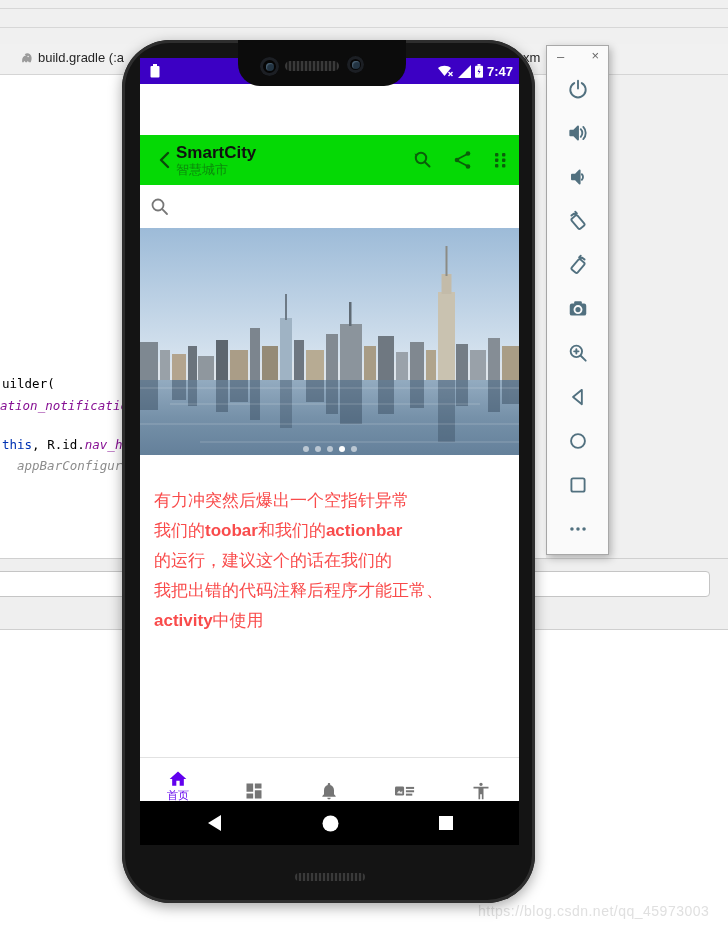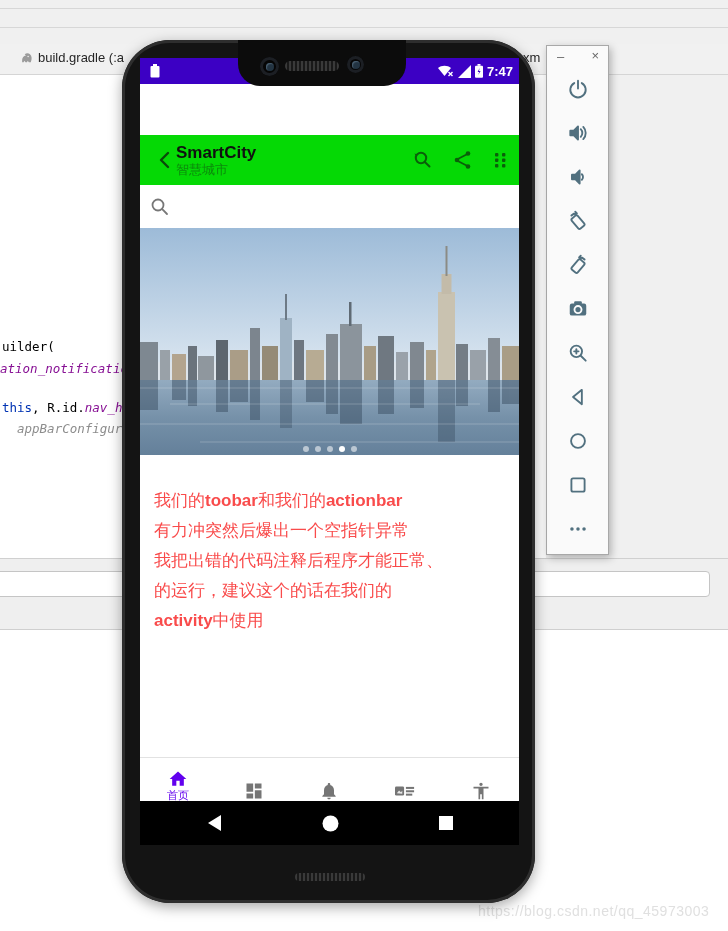--- a/index.html
+++ b/index.html
@@ -9,21 +9,21 @@
   
   .hline { position:absolute; left:0; width:728px; height:1px; background:#d7d7d7; }
   .tabstrip { position:absolute; left:0; top:44px; width:728px; height:31px; background:#f1f1f1; border-bottom:1px solid #d5d5d5; }
   .tab { position:absolute; top:6px; display:flex; align-items:center; gap:5px; font-size:13px; color:#262626; }
   .tab-left { left:18px; }
   .tab-right { left:523px; }
   .editor-white { position:absolute; left:0; top:75px; width:546px; height:483px; background:#ffffff; }
   .tool-band { position:absolute; left:0; top:558px; width:728px; height:72px; background:#efefef; border-top:1px solid #d0d0d0; border-bottom:1px solid #cfcfcf; }
   .find-input { position:absolute; left:-16px; top:12px; width:726px; height:26px; background:#fff; border:1px solid #c5c5c5; border-radius:4px; }
   .bottom-white { position:absolute; left:0; top:630px; width:728px; height:301px; background:#ffffff; }
-  .code { position:absolute; font-family:"DejaVu Sans Mono","Liberation Mono",monospace; font-size:12.5px; color:#000; white-space:pre; }
+  .code { position:absolute; font-family:"DejaVu Sans Mono","Liberation Mono",monospace; font-size:12.5px; color:#000; white-space:pre;margin-top:37px; }
   .code .field { color:#871094; font-style:italic; }
   .code.gray { color:#8c8c8c; font-style:italic; }
   .code .kw { color:#0033b3; }
   .code.blue { color:#4545d8; }
   .watermark { position:absolute; left:478px; top:903px; font-size:14px; color:#e0e0e0; letter-spacing:.5px; z-index:1; }
 
   
   .gradle-ico { width:15px; height:12px; display:inline-block; }
 
   
@@ -356,24 +356,24 @@
         <div class="dots">
           <div class="dot"></div>
           <div class="dot"></div>
           <div class="dot"></div>
           <div class="dot active"></div>
           <div class="dot"></div>
         </div>
       </div>
 
       <div class="redtext">
+        <div>有力冲突然后爆出一个空指针异常</div>
         <div><span>我们的</span><span class="en">toobar</span><span>和我们的</span><span class="en">actionbar</span></div>
-        <div>有力冲突然后爆出一个空指针异常</div>
+        <div>的运行，建议这个的话在我们的</div>
         <div>我把出错的代码注释后程序才能正常、</div>
-        <div>的运行，建议这个的话在我们的</div>
         <div><span class="en">activity</span><span>中使用</span></div>
       </div>
 
       <div class="bottomnav">
         <div class="bn-item">
           <svg width="20" height="20" viewBox="0 0 24 24">
             <path d="M10 20v-6h4v6h5v-8h3L12 3 2 12h3v8z" fill="#6200ee"></path>
           </svg>
           <span class="bn-label">首页</span>
         </div>

